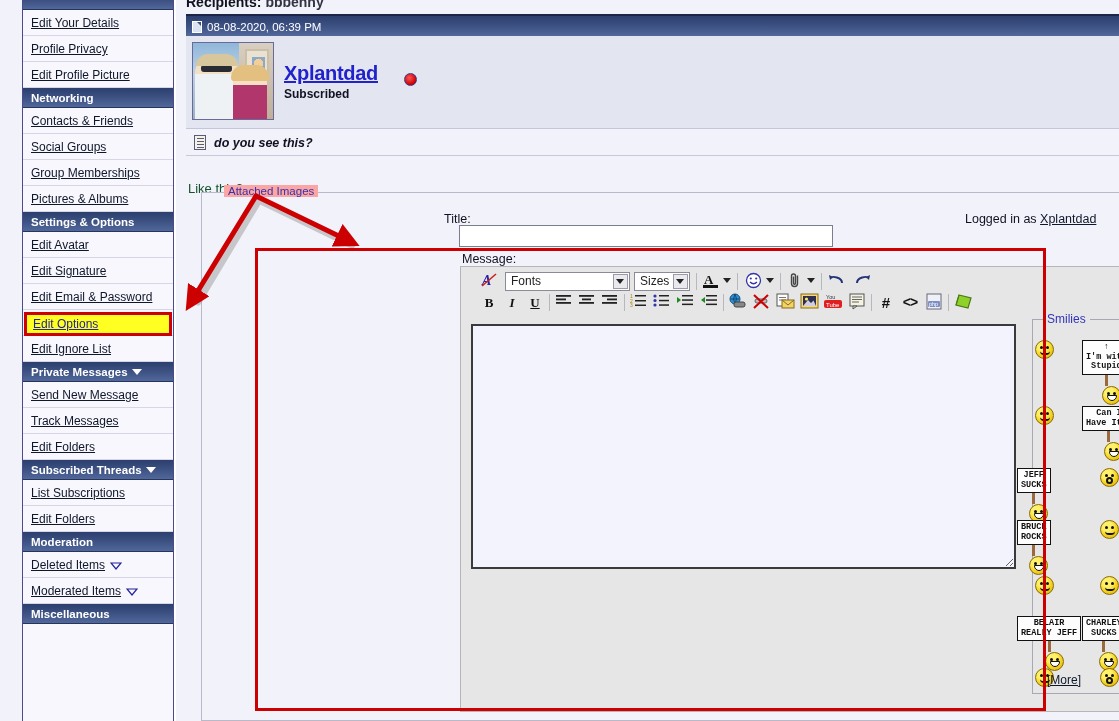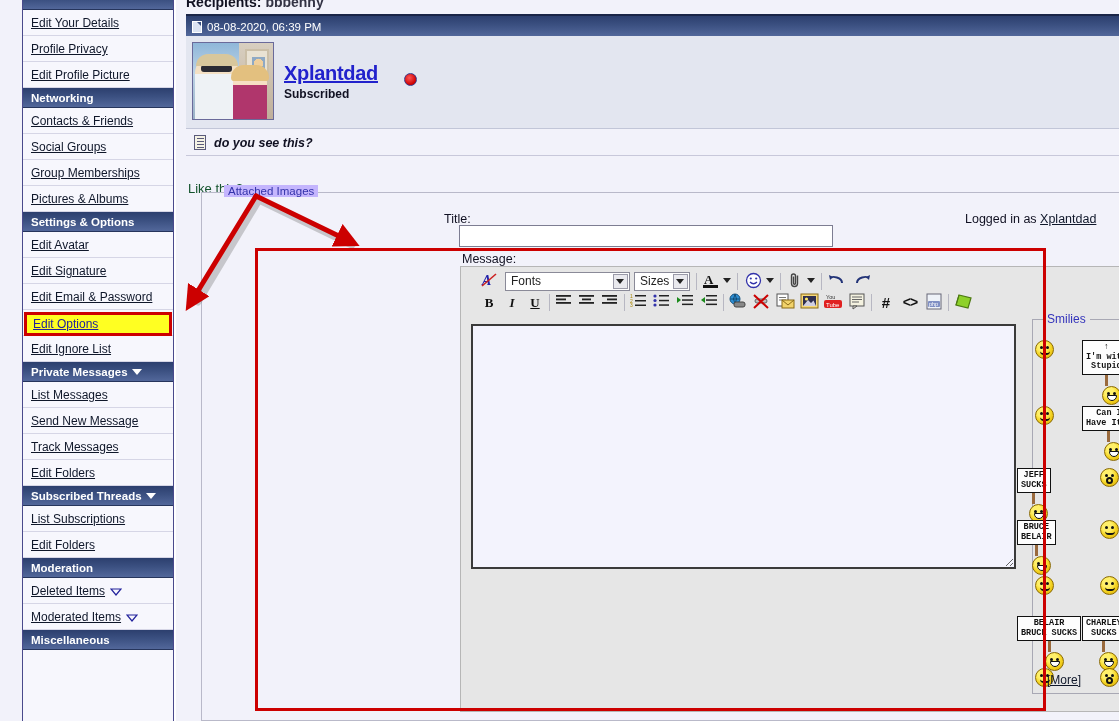--- a/index.html
+++ b/index.html
@@ -146,21 +146,21 @@
     position:absolute; left:2px; top:181px;
     font-size:13px; color:#14532d;
   }
 
   
   .fs-attached {
     position:absolute; left:15px; top:192px; width:918px; height:529px;
     border:1px solid #b9b9c9; border-right:none;
   }
   .fs-legend {
-    position:absolute; left:22px; top:-8px; background:#c4b5fd;
+    position:absolute; left:22px; top:-8px; background:#fca5a5;
     padding:0 4px; font-size:11.5px; color:#3333aa;
   }
   .title-label {
     position:absolute; left:258px; top:212px; font-size:12.5px; color:#111122;
   }
   .title-input {
     position:absolute; left:273px; top:225px; width:374px; height:22px;
     background:#ffffff; border:1px solid #7d7d92;
   }
   .loggedin {
@@ -267,21 +267,20 @@
         <div class="sb-item"><a href="#">Social Groups</a></div>
         <div class="sb-item"><a href="#">Group Memberships</a></div>
         <div class="sb-item"><a href="#">Pictures &amp; Albums</a></div>
         <div class="sb-head"><span>Settings &amp; Options</span></div>
         <div class="sb-item"><a href="#">Edit Avatar</a></div>
         <div class="sb-item"><a href="#">Edit Signature</a></div>
         <div class="sb-item"><a href="#">Edit Email &amp; Password</a></div>
         <div class="sb-item"><a href="#">Edit Options</a></div>
         <div class="sb-item"><a href="#">Edit Ignore List</a></div>
         <div class="sb-head"><span>Private Messages</span><span class="caret"></span></div>
-        <div class="sb-item"><a href="#">List Messages</a></div>
         <div class="sb-item"><a href="#">Send New Message</a></div>
         <div class="sb-item"><a href="#">Track Messages</a></div>
         <div class="sb-item"><a href="#">Edit Folders</a></div>
         <div class="sb-head"><span>Subscribed Threads</span><span class="caret"></span></div>
         <div class="sb-item"><a href="#">List Subscriptions</a></div>
         <div class="sb-item"><a href="#">Edit Folders</a></div>
         <div class="sb-head"><span>Moderation</span></div>
         <div class="sb-item"><a href="#">Deleted Items</a><span class="oc-wrap"><svg width="12" height="8" viewBox="0 0 12 8">
               <path d="M1 1 L11 1 L6 7 Z" fill="none" stroke="#22229c" stroke-width="1.2"></path>
             </svg></span></div>
@@ -536,26 +535,26 @@
           <div class="sm-cell" style="left: 49px; top: 12px;"><div class="sm-holder"><div class="sign">↑
 I'm with
 Stupid</div><div class="signpost"></div><span class="face" style="margin-left: 10px;"><i class="ey l"></i><i class="ey r"></i><i class="mo teeth"></i></span></div></div>
           <div class="sm-cell" style="left: 2px; top: 78px;"><span class="face"><i class="ey l"></i><i class="ey r"></i><i class="mo"></i></span></div>
           <div class="sm-cell" style="left: 49px; top: 78px;"><div class="sm-holder"><div class="sign">Can I
 Have It??</div><div class="signpost"></div><span class="face" style="margin-left: 10px;"><i class="ey l"></i><i class="ey r"></i><i class="mo teeth"></i></span></div></div>
           <div class="sm-cell" style="left: -16px; top: 140px;"><div class="sm-holder"><div class="sign">JEFF
 SUCKS</div><div class="signpost"></div><span class="face" style="margin-left: 10px;"><i class="ey l"></i><i class="ey r"></i><i class="mo teeth"></i></span></div></div>
           <div class="sm-cell" style="left: 67px; top: 140px;"><span class="face"><i class="ey l"></i><i class="ey r"></i><i class="mo o"></i></span></div>
           <div class="sm-cell" style="left: -16px; top: 192px;"><div class="sm-holder"><div class="sign">BRUCE
-BELAIR</div><div class="signpost"></div><span class="face" style="margin-left: 10px;"><i class="ey l"></i><i class="ey r"></i><i class="mo teeth"></i></span></div></div>
+ROCKS</div><div class="signpost"></div><span class="face" style="margin-left: 10px;"><i class="ey l"></i><i class="ey r"></i><i class="mo teeth"></i></span></div></div>
           <div class="sm-cell" style="left: 67px; top: 192px;"><span class="face"><i class="ey l"></i><i class="ey r"></i><i class="mo"></i></span></div>
           <div class="sm-cell" style="left: 2px; top: 248px;"><span class="face"><i class="ey l"></i><i class="ey r"></i><i class="mo"></i></span></div>
           <div class="sm-cell" style="left: 67px; top: 248px;"><span class="face"><i class="ey l"></i><i class="ey r"></i><i class="mo"></i></span></div>
           <div class="sm-cell" style="left: -16px; top: 288px;"><div class="sm-holder"><div class="sign">BELAIR
-BRUCE SUCKS</div><div class="signpost"></div><span class="face" style="margin-left: 10px;"><i class="ey l"></i><i class="ey r"></i><i class="mo teeth"></i></span></div></div>
+REALLY JEFF</div><div class="signpost"></div><span class="face" style="margin-left: 10px;"><i class="ey l"></i><i class="ey r"></i><i class="mo teeth"></i></span></div></div>
           <div class="sm-cell" style="left: 49px; top: 288px;"><div class="sm-holder"><div class="sign">CHARLEY
 SUCKS</div><div class="signpost"></div><span class="face" style="margin-left: 10px;"><i class="ey l"></i><i class="ey r"></i><i class="mo teeth"></i></span></div></div>
           <div class="sm-cell" style="left: 2px; top: 340px;"><span class="face"><i class="ey l"></i><i class="ey r"></i><i class="mo"></i></span></div>
           <div class="sm-cell" style="left: 67px; top: 340px;"><span class="face"><i class="ey l"></i><i class="ey r"></i><i class="mo o"></i></span></div>
         </div>
       <div class="sm-more">
         <a href="#">[More]</a>
       </div>
 
     </div>

